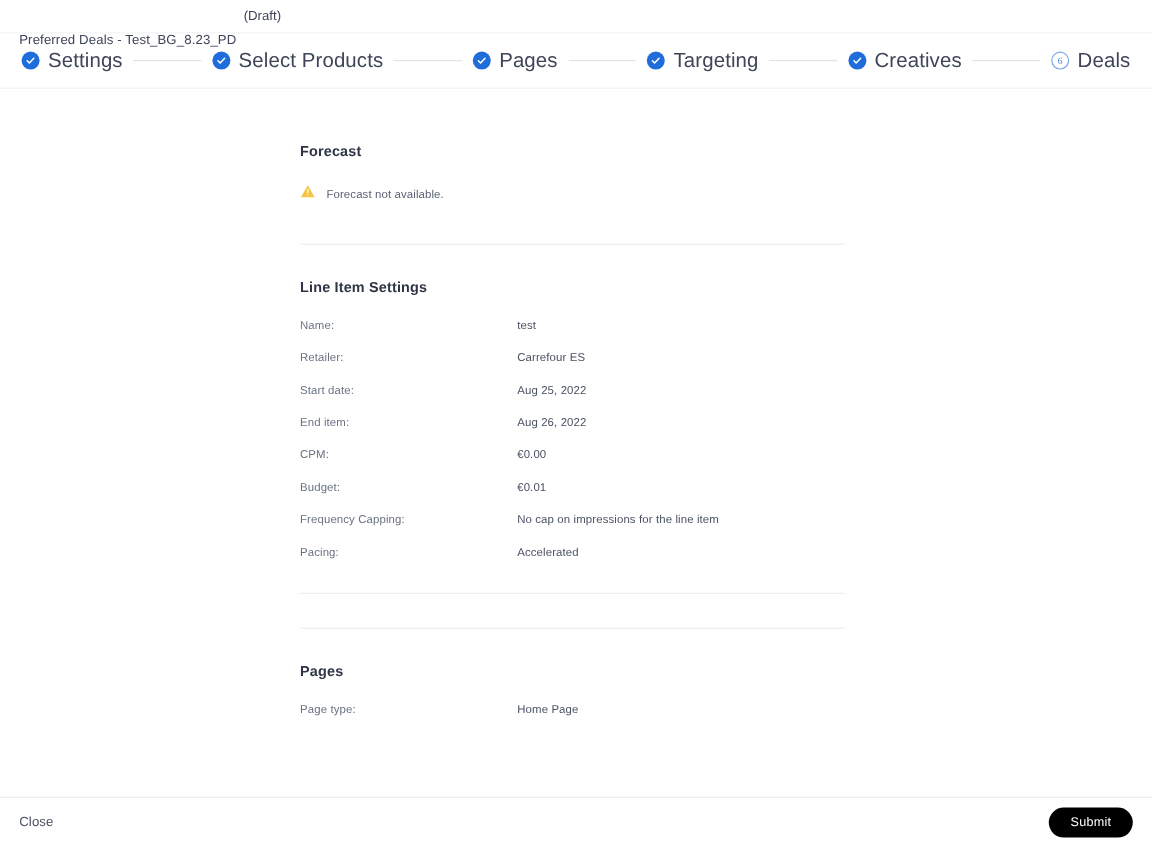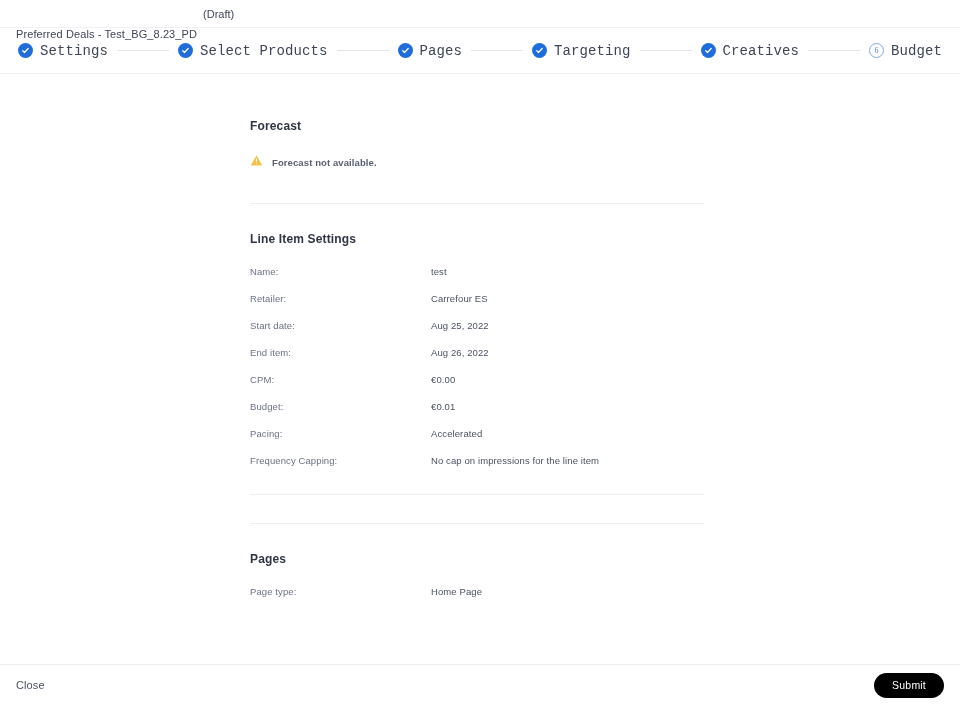--- a/index.html
+++ b/index.html
@@ -71,25 +71,24 @@
     background: #ffffff;
     border: 1px solid #7fa8e8;
   }
   .step-circle.current .step-num {
     font-size: 8px;
     color: #4b7fd4;
     line-height: 1;
     font-family: "Liberation Serif", serif;
   }
   .step-label {
-    font-size: 14px;
+    font-size: 17px;
     color: #3f4558;
     white-space: nowrap;
     letter-spacing: 0.1px;
-    font-family: Liberation Mono, monospace;
   }
   .step-line {
     flex: 1 1 auto;
     height: 1px;
     background: #e3e4e9;
     margin: 0 9px;
     min-width: 10px;
   }
 
   
@@ -122,21 +121,20 @@
     background: #eceef1;
     margin: 28px 0 28px 0;
   }
 
   
   .warn-row {
     display: flex;
     align-items: center;
     gap: 9px;
     padding-bottom: 4px;
-    font-weight: bold;
   }
   .warn-icon { flex: 0 0 auto; display: block; }
   .warn-text {
     font-size: 9.5px;
     color: #5a6072;
     letter-spacing: 0.1px;
   }
 
   
   .field-row {
@@ -251,21 +249,21 @@
         </svg>
     </span>
     <span class="step-label">Creatives</span>
   </div>
   <div class="step-line"></div>
 
   <div class="step">
     <span class="step-circle current">
       <span class="step-num">6</span>
     </span>
-    <span class="step-label">Budget</span>
+    <span class="step-label">Deals</span>
   </div>
 
 </div>
 
 <div class="content">
   <div class="content-inner">
 
     <div class="section">
       <div class="section-title">Forecast</div>
       <div class="warn-row">
@@ -303,26 +301,26 @@
       </div>
       <div class="field-row">
         <div class="field-label">CPM:</div>
         <div class="field-value">€0.00</div>
       </div>
       <div class="field-row">
         <div class="field-label">Budget:</div>
         <div class="field-value">€0.01</div>
       </div>
       <div class="field-row">
+        <div class="field-label">Frequency Capping:</div>
+        <div class="field-value">No cap on impressions for the line item</div>
+      </div>
+      <div class="field-row">
         <div class="field-label">Pacing:</div>
         <div class="field-value">Accelerated</div>
-      </div>
-      <div class="field-row">
-        <div class="field-label">Frequency Capping:</div>
-        <div class="field-value">No cap on impressions for the line item</div>
       </div>
     </div>
 
     <div class="section-divider"></div>
 
 
     <div class="section-divider"></div>
 
     <div class="section">
       <div class="section-title">Pages</div>

